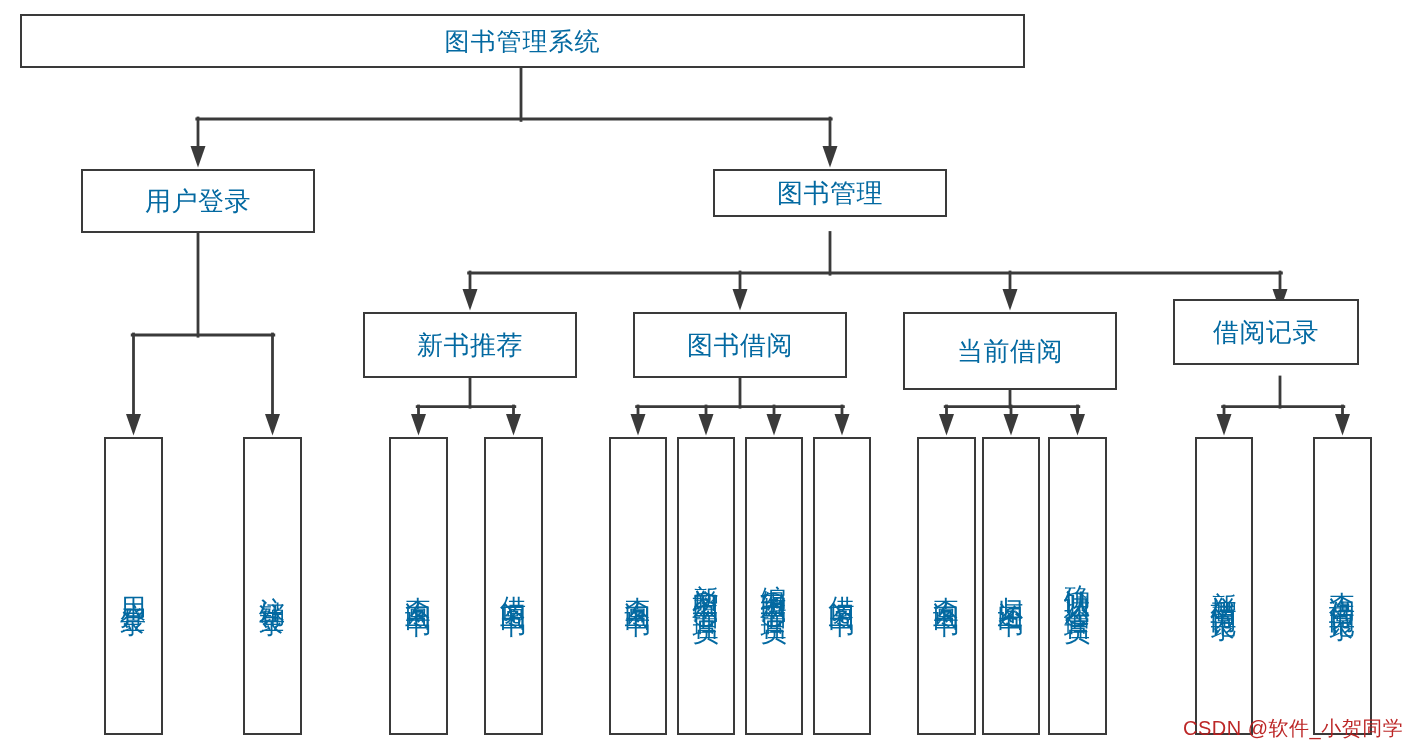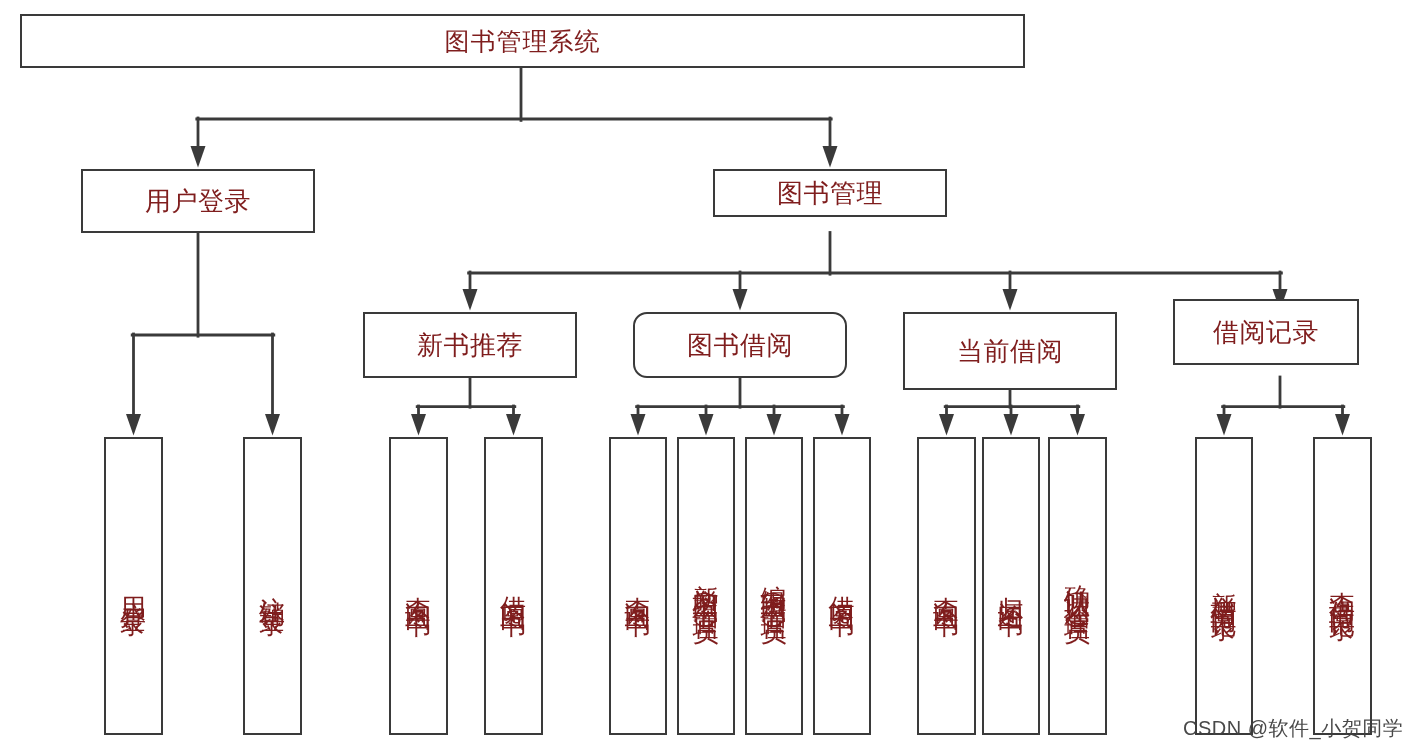--- a/index.html
+++ b/index.html
@@ -9,40 +9,40 @@
     background:#ffffff;
     font-family:"Liberation Sans","DejaVu Sans",sans-serif;
     overflow:hidden;
   }
   .wires{position:absolute;left:0;top:0;width:1405px;height:747px;z-index:1;}
   .box{
     position:absolute;
     box-sizing:border-box;
     background:#ffffff;
     border:2.6px solid #3a3a3a;
-    color:#7f1d1d;
+    color:#0369a1;
     display:flex;align-items:center;justify-content:center;
     z-index:2;
     white-space:nowrap;
   }
   .root{border-width:2.2px;font-size:25px;letter-spacing:1px;}
   .h{font-size:26px;letter-spacing:0.5px;}
   .v{
     writing-mode:vertical-rl;
     text-orientation:mixed;
     font-size:26px;
     letter-spacing:5px;
     line-height:1;
   }
   .watermark{
     position:absolute;
     left:1183px;top:715px;
     z-index:5;
     font-size:20px;
-    color:#404040;
+    color:#b91c1c;
     opacity:0.95;
     letter-spacing:0.5px;
     white-space:nowrap;
   }
 </style>
 </head>
 <body>
 
 <div class="stage">
 
@@ -100,21 +100,21 @@
       <line x1="1342.5" y1="406" x2="1342.5" y2="421" stroke="#3a3a3a" stroke-width="2.8" stroke-linecap="square"></line>
       <polygon points="1335,414 1350,414 1342.5,435.5" fill="#3a3a3a"></polygon>
     </svg>
 
   <div class="box root" style="left:20px;top:14px;width:1005px;height:54px;">图书管理系统</div>
 
   <div class="box h" style="left:81px;top:169px;width:234px;height:64px;">用户登录</div>
   <div class="box h" style="left:713px;top:169px;width:234px;height:48px;">图书管理</div>
 
   <div class="box h" style="left:363px;top:312px;width:214px;height:66px;">新书推荐</div>
-  <div class="box h" style="left:633px;top:312px;width:214px;height:66px;border-radius:14px;">图书借阅</div>
+  <div class="box h" style="left:633px;top:312px;width:214px;height:66px;">图书借阅</div>
   <div class="box h" style="left:903px;top:312px;width:214px;height:78px;">当前借阅</div>
   <div class="box h" style="left:1173px;top:299px;width:186px;height:66px;">借阅记录</div>
 
   <div class="box v" style="left:104px;top:437px;width:59px;height:298px;">用户登录</div>
   <div class="box v" style="left:243px;top:437px;width:59px;height:298px;">注销登录</div>
 
   <div class="box v" style="left:389px;top:437px;width:59px;height:298px;">查询图书</div>
   <div class="box v" style="left:484px;top:437px;width:59px;height:298px;">借阅图书</div>
 
   <div class="box v" style="left:609px;top:437px;width:58px;height:298px;">查询图书</div>

